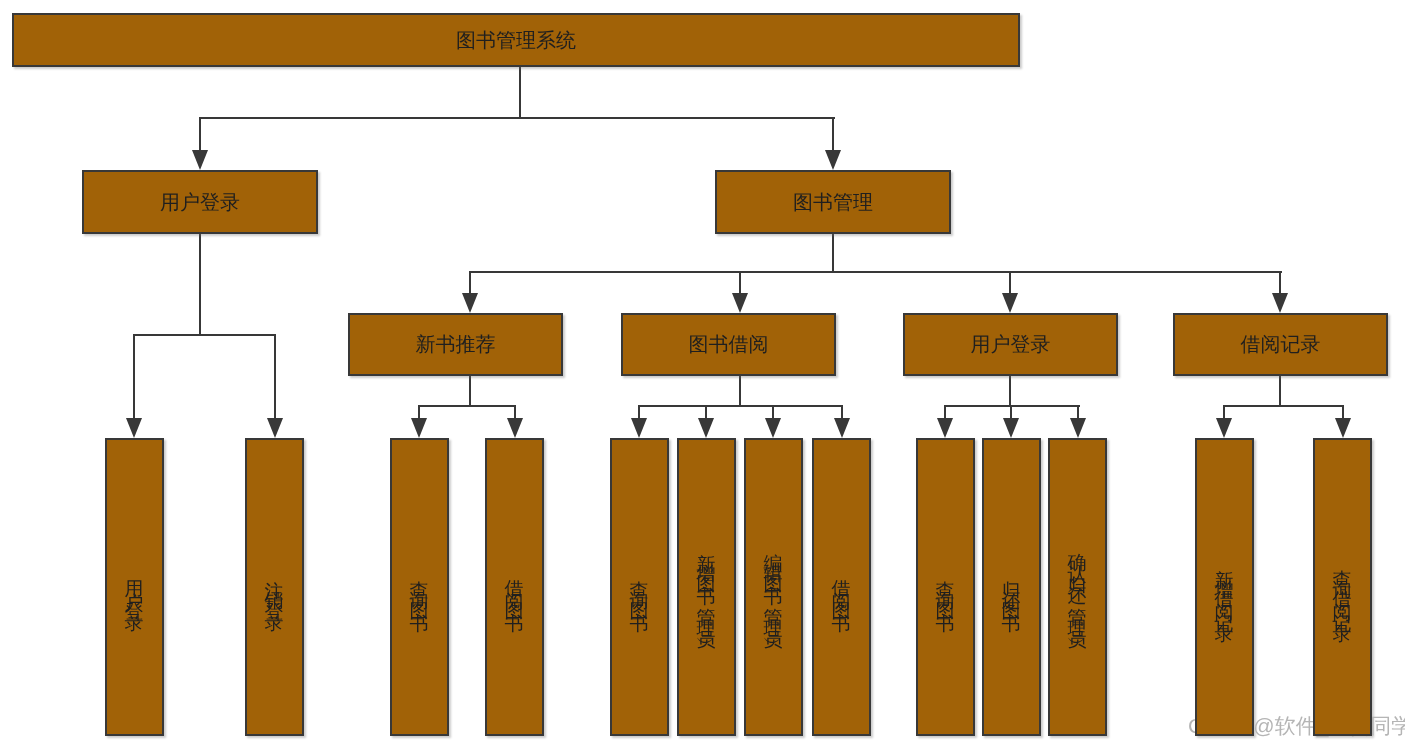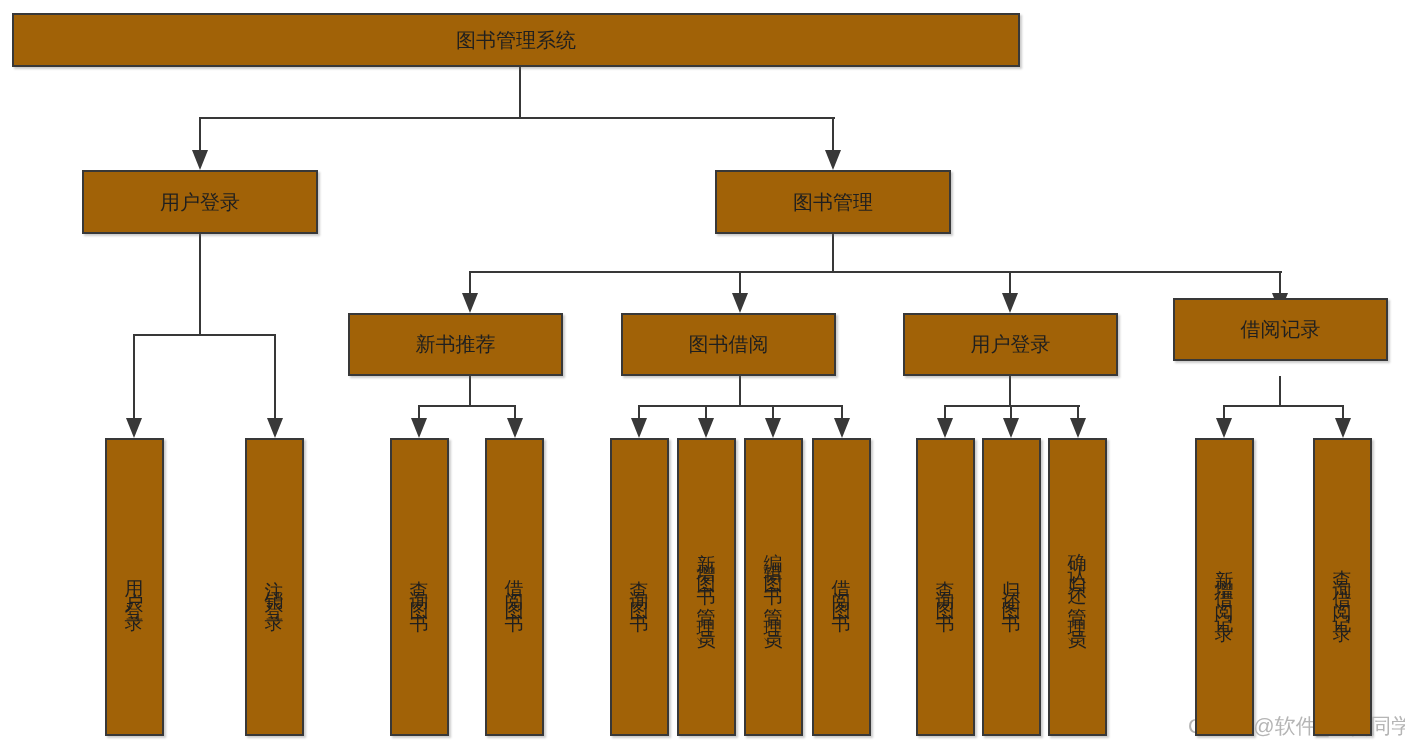--- a/index.html
+++ b/index.html
@@ -139,21 +139,21 @@
 
   <div class="box" style="left:348px; top:313px; width:215px; height:63px;">
     <span class="hlabel">新书推荐</span>
   </div>
   <div class="box" style="left:621px; top:313px; width:215px; height:63px;">
     <span class="hlabel">图书借阅</span>
   </div>
   <div class="box" style="left:903px; top:313px; width:215px; height:63px;">
     <span class="hlabel">用户登录</span>
   </div>
-  <div class="box" style="left:1173px; top:298px; width:215px; height:63px;">
+  <div class="box" style="left:1173px; top:313px; width:215px; height:63px;">
     <span class="hlabel">借阅记录</span>
   </div>
 
   <div class="box" style="left:105px; top:438px; width:59px; height:298px;">
     <span class="vlabel">用户登录</span>
   </div>
   <div class="box" style="left:245px; top:438px; width:59px; height:298px;">
     <span class="vlabel">注销登录</span>
   </div>
 

